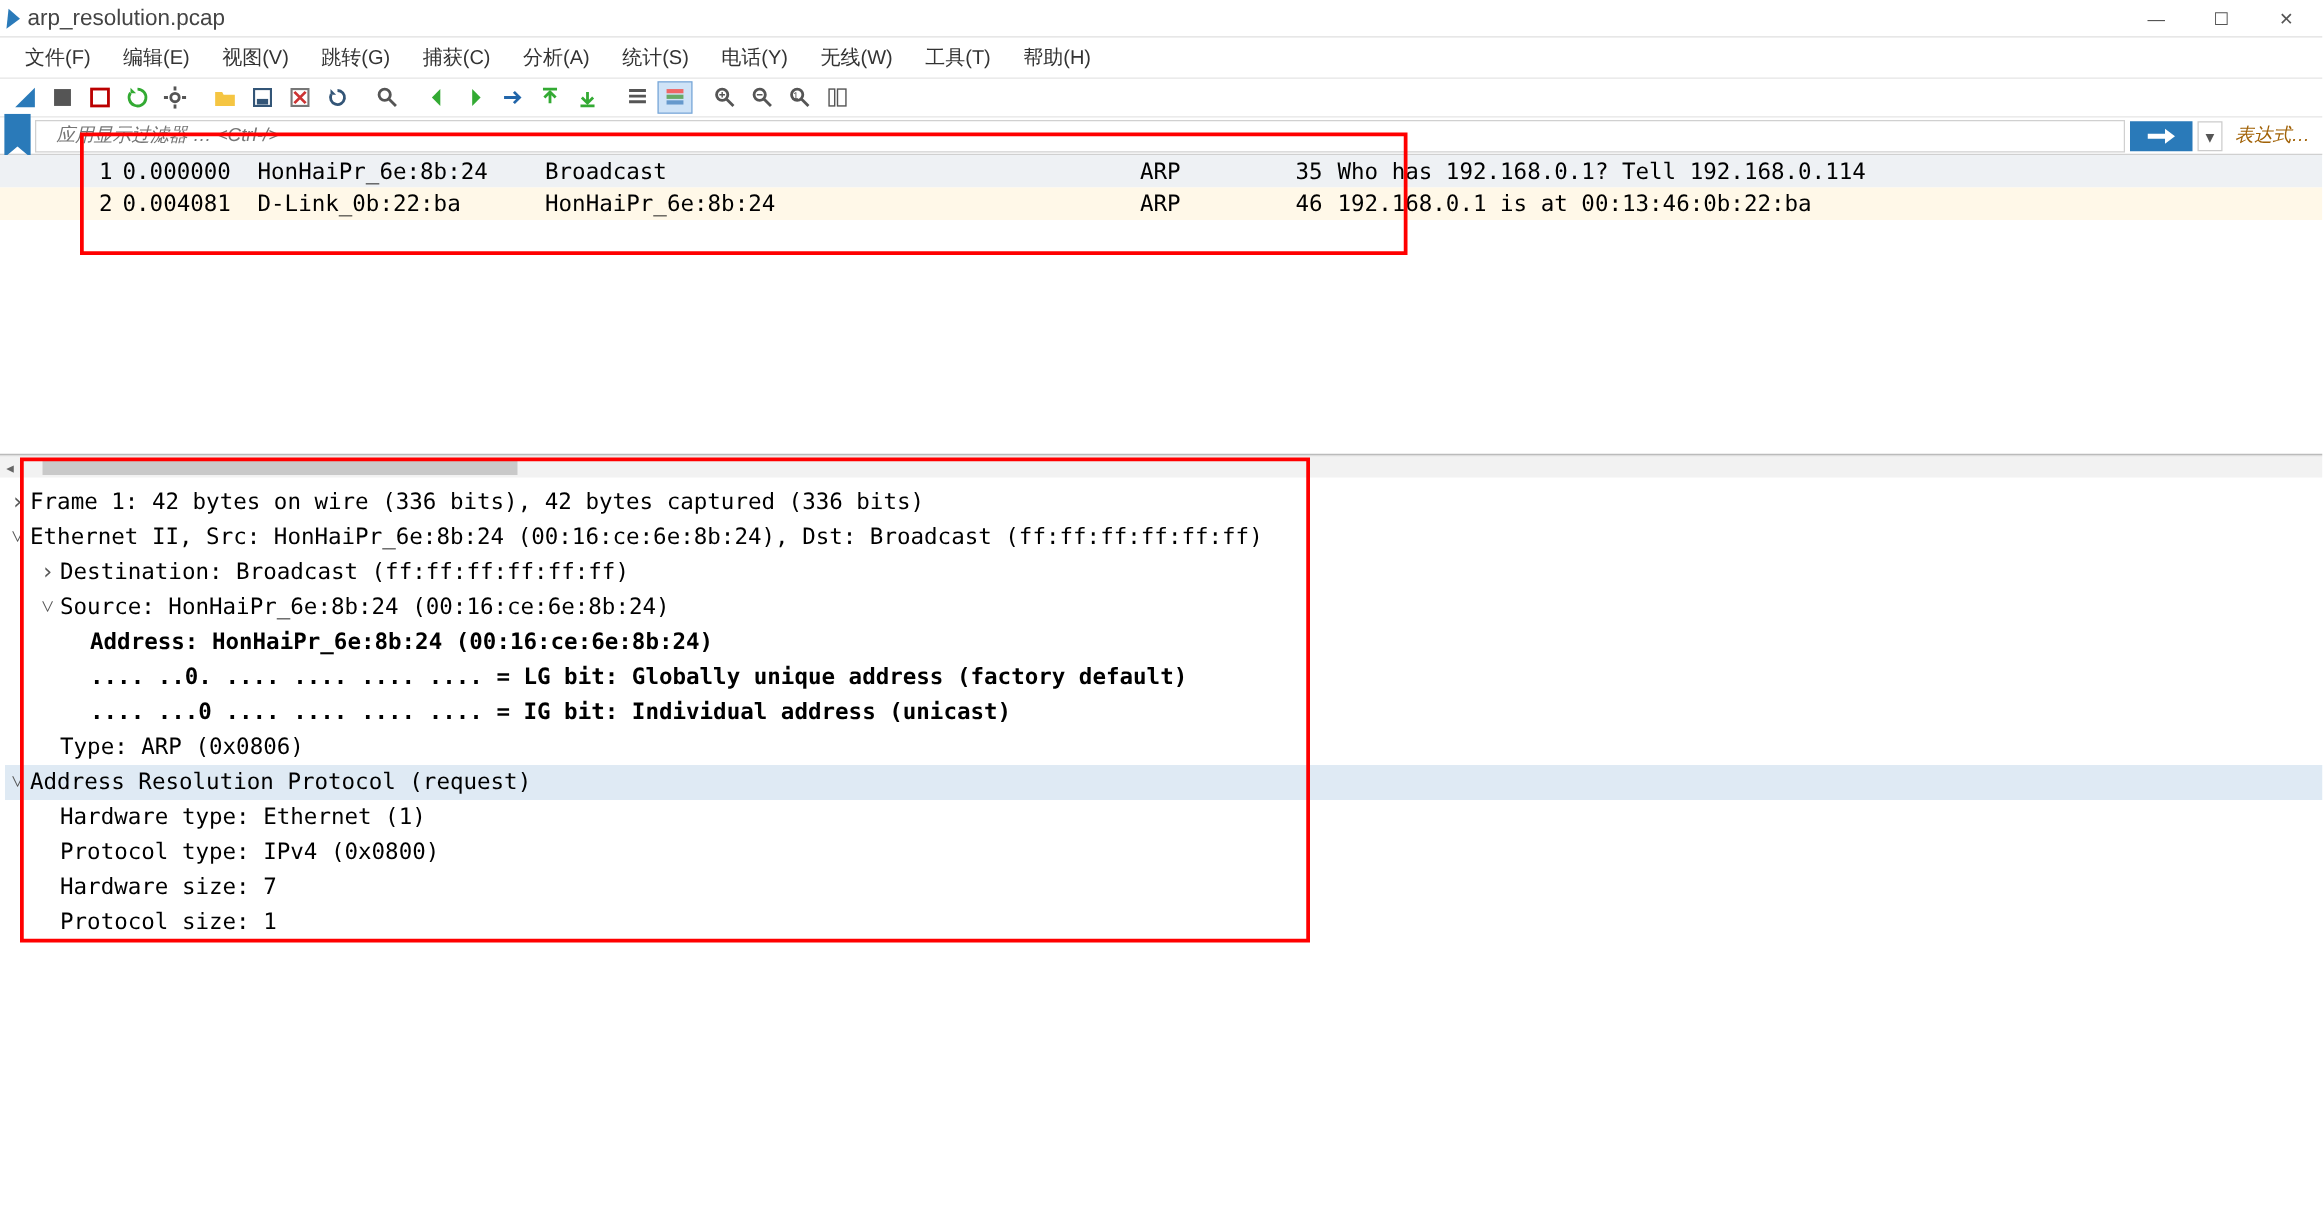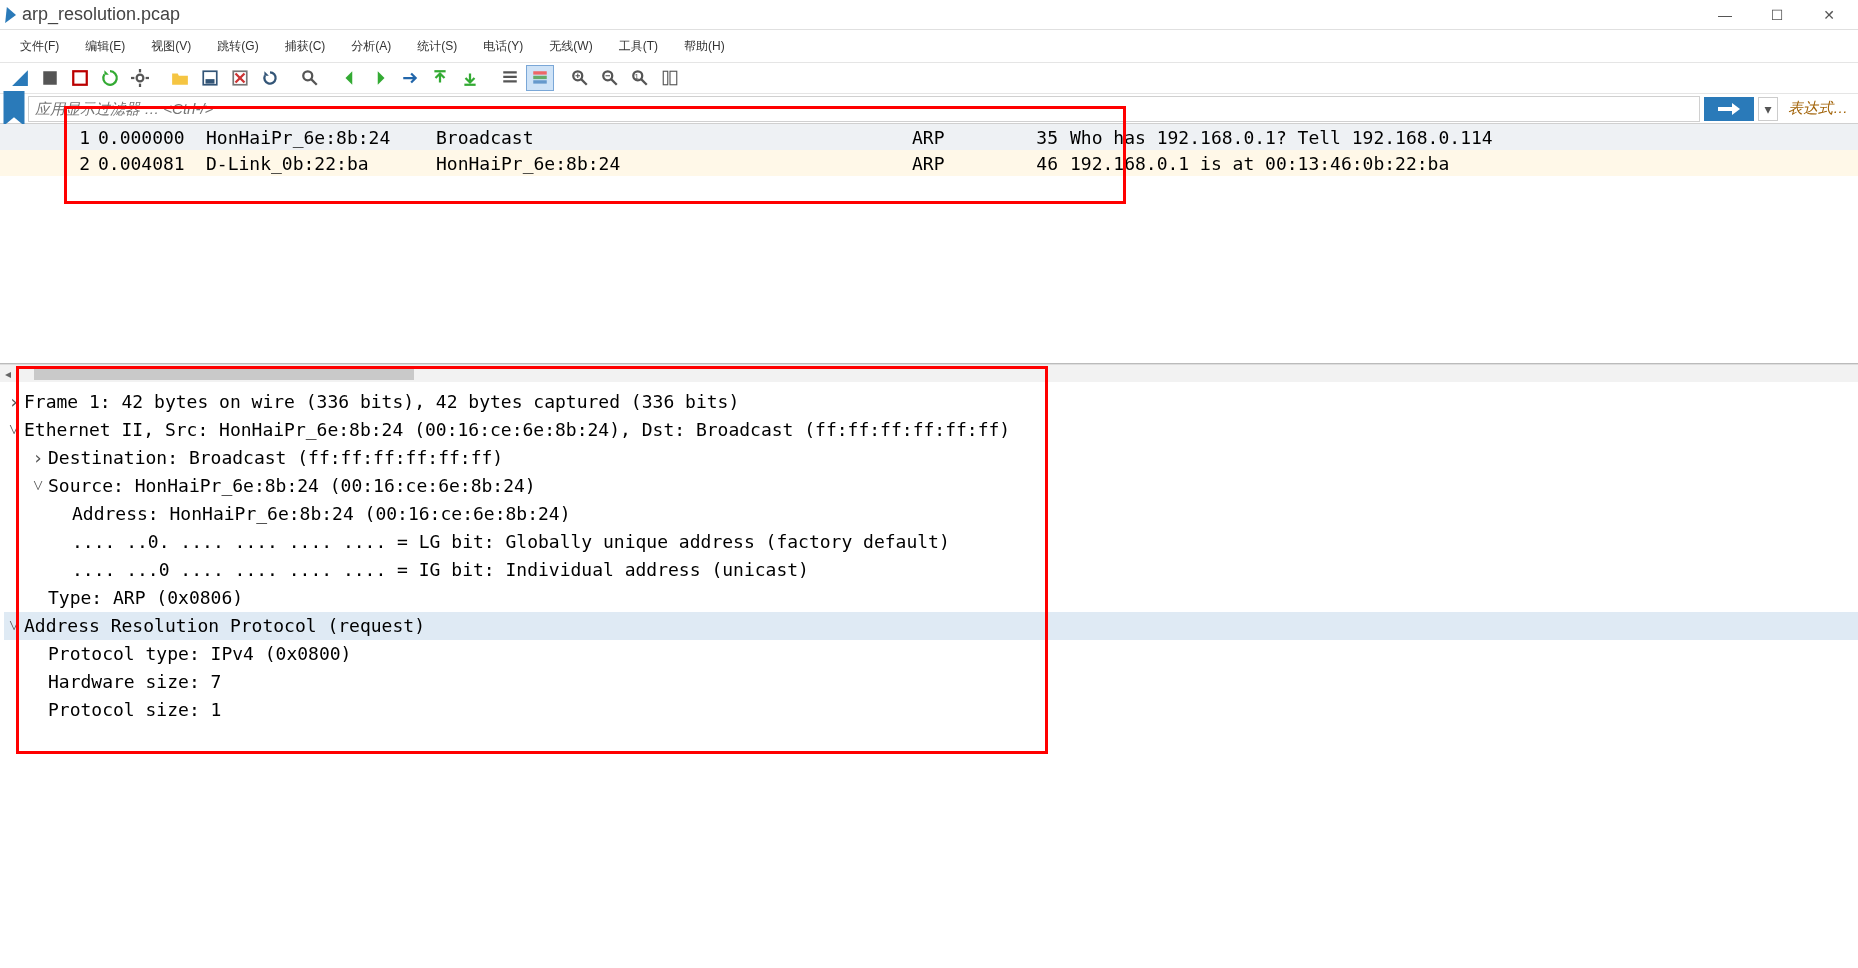--- a/index.html
+++ b/index.html
@@ -2,30 +2,30 @@
 <html><head>
 <meta charset="utf-8">
 <style>
   * { box-sizing: border-box; margin: 0; padding: 0; }
   html, body { width: 1858px; height: 968px; font-family: "Segoe UI", Tahoma, sans-serif; font-size: 14px; background: #fff; color: #000; overflow: hidden; }
   .titlebar { height: 30px; display: flex; align-items: center; padding: 0 6px; border-bottom: 1px solid #e0e0e0; }
   .titlebar .fin { width: 0; height: 0; border-left: 10px solid #2a7ab9; border-top: 8px solid transparent; border-bottom: 8px solid transparent; margin-right: 6px; transform: skewX(-6deg);}
   .titlebar .title { color: #444; font-size: 18px; }
   .titlebar .winbtns { margin-left: auto; display: flex; gap: 18px; padding-right: 6px; color: #555; }
   .titlebar .winbtns span { width: 34px; text-align: center; }
-  .menubar { height: 32px; display: flex; align-items: center; gap: 26px; padding: 0 20px; color: #333; font-size: 12px; }
+  .menubar { height: 32px; display: flex; align-items: center; gap: 26px; padding: 0 20px; color: #333; font-size: 16px; }
   .menubar span { cursor: default; }
   .toolbar { height: 32px; border-top: 1px solid #e5e5e5; border-bottom: 1px solid #e5e5e5; display: flex; align-items: center; padding: 0 6px; gap: 2px; }
   .tb { width: 28px; height: 26px; display: inline-flex; align-items: center; justify-content: center; }
   .tb svg { width: 18px; height: 18px; }
   .tb.sep { width: 8px; }
   .tb.active { background: #cfe3f7; border: 1px solid #7aa7d7; }
   .filterbar { height: 30px; display: flex; align-items: center; border-bottom: 1px solid #d0d0d0; }
   .bookmark { width: 28px; height: 28px; display: flex; align-items: center; justify-content: center; }
-  .filterinput { flex: 1; height: 26px; font-size: 15px; border: 1px solid #d0d0d0; padding: 0 6px; color: #888; font-style: italic; background: #fff; }
+  .filterinput { flex: 1; height: 26px; font-size: 15px; border: 1px solid #d0d0d0; padding: 0 16px; color: #888; font-style: italic; background: #fff; }
   .filtergo { width: 50px; height: 24px; background: #2a7ab9; margin: 0 4px; display: flex; align-items: center; justify-content: center; }
   .filtergo svg { width: 22px; height: 14px; }
   .filterdrop { width: 20px; height: 24px; display:flex; align-items:center; justify-content:center; color:#555; border:1px solid #ccc; }
   .expr { padding: 0 10px; font-size: 15px; color: #a16207; white-space: nowrap; font-style: italic; }
 
   .packetlist { position: relative; height: 240px; border-bottom: 1px solid #bbb; overflow: hidden; }
   .plhdr { display: flex; height: 26px; border-top: 1px solid #ddd; border-bottom: 1px solid #bbb; background: #fff; font-size: 15px; align-items: center; padding-left: 12px; }
   .plhdr > div, .plrow > div { overflow: hidden; white-space: nowrap; }
   .c-no  { width: 86px; }
   .c-time{ width: 108px; }
@@ -40,21 +40,21 @@
   .c-no { text-align: right; padding-right: 8px;}
 
   .scrollstub { height: 18px; background: #f2f2f2; border-top: 1px solid #ddd; display:flex; align-items:center;}
   .scrollstub .thumb { height: 12px; background: #c9c9c9; width: 380px; margin-left: 18px; }
   .scrollstub .arrow { width:16px; text-align:center; color:#666; font-size:12px;}
 
   .details { font-family: Consolas, monospace; font-size: 18px; line-height: 28px; padding: 6px 0 6px 4px; }
   .dline { display: flex; align-items: center; }
   .dline .tw { width: 20px; text-align: center; color: #555; }
   .dline.indent1 { padding-left: 24px; }
-  .dline.indent2 { padding-left: 48px; }
+  .dline.indent2 { padding-left: 48px; font-weight: bold; }
   .dline.hl { background: #dfeaf4; }
 
   .redbox { position: absolute; border: 3px solid #ff0000; pointer-events: none; }
   #rb1 { left: 64px; top: 106px; width: 1062px; height: 98px; }
   #rb2 { left: 16px; top: 366px; width: 1032px; height: 388px; }
 </style>
 </head>
 <body>
 
 <div class="titlebar">
@@ -296,20 +296,24 @@
     <div class="dline indent1">
       <span class="tw"></span>
       <span>Type: ARP (0x0806)</span>
     </div>
     <div class="dline indent0 hl">
       <span class="tw">˅</span>
       <span>Address Resolution Protocol (request)</span>
     </div>
     <div class="dline indent1">
       <span class="tw"></span>
+      <span>Hardware type: Ethernet (1)</span>
+    </div>
+    <div class="dline indent1">
+      <span class="tw"></span>
       <span>Protocol type: IPv4 (0x0800)</span>
     </div>
     <div class="dline indent1">
       <span class="tw"></span>
       <span>Hardware size: 7</span>
     </div>
     <div class="dline indent1">
       <span class="tw"></span>
       <span>Protocol size: 1</span>
     </div>

